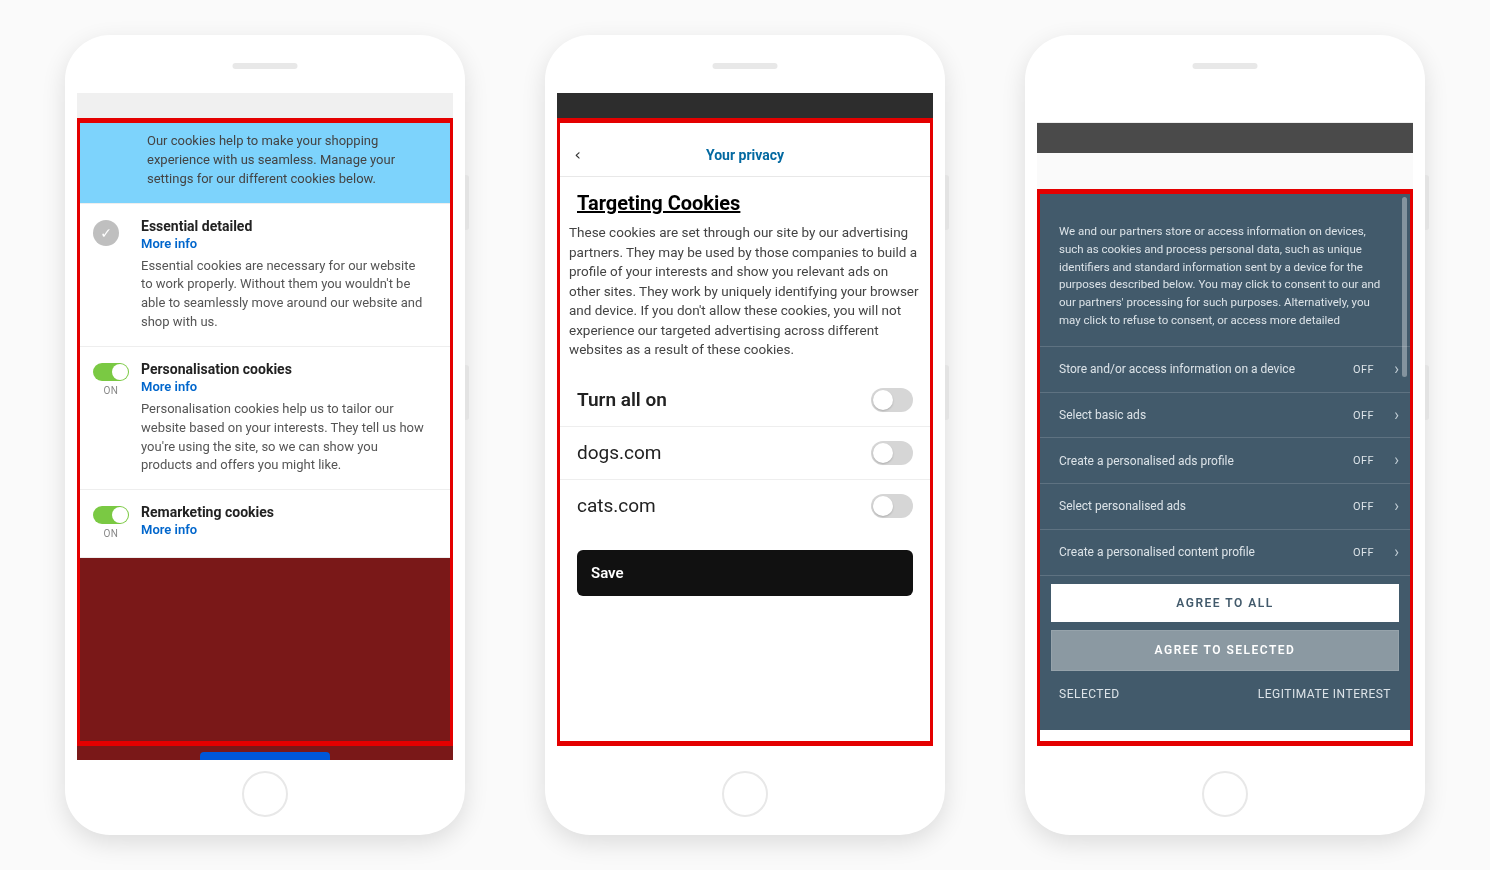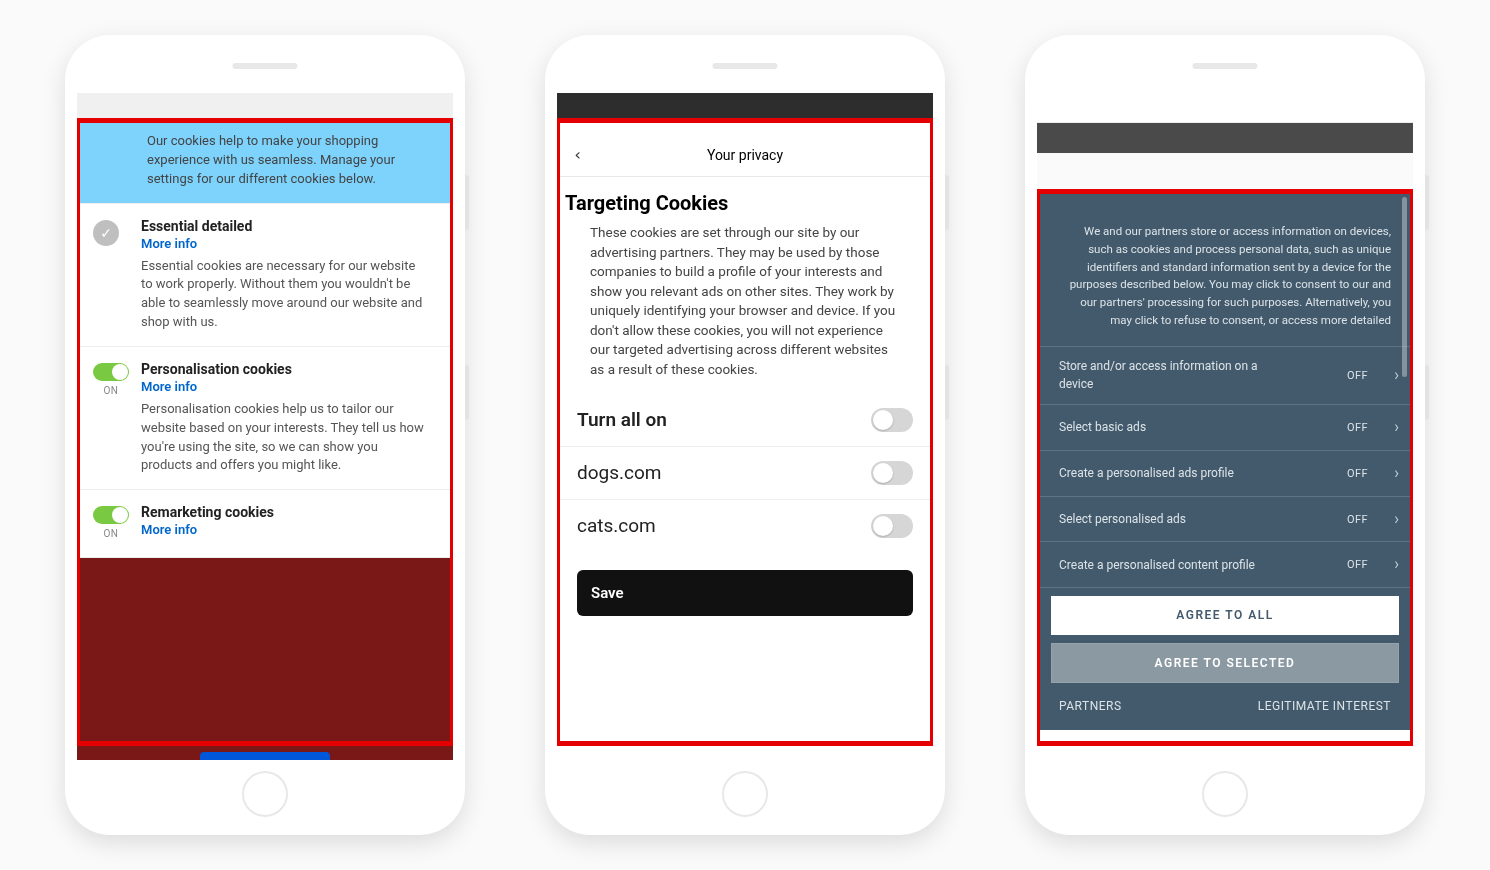--- a/index.html
+++ b/index.html
@@ -30,38 +30,38 @@
     .p1-link { color: #0066cc; font-size: 13px; font-weight: 600; margin: 2px 0 6px; cursor: pointer; }
     .p1-desc { font-size: 13px; color: #555; line-height: 1.45; }
     .p1-btn { position: absolute; bottom: -28px; left: 50%; transform: translateX(-50%); width: 130px; height: 36px; background: #0057d9; border-radius: 4px; }
 
     
     .p2-bgtop { height: 30px; background: #2d2d2d; }
     .p2-bgbot { height: 700px; background: #fff; }
     .p2-panel { position: absolute; inset: 0; top: 40px; background: #fff; }
     .p2-hdr { position: relative; text-align: center; padding: 12px 0; border-bottom: 1px solid #e8e8e8; }
     .p2-back { position: absolute; left: 16px; top: 12px; font-size: 16px; color: #333; cursor: pointer; font-family: monospace; }
-    .p2-hdr-title { font-size: 14px; font-weight: 400; color: #000000; }
-    .p2-h1 { font-size: 20px; font-weight: 700; padding: 14px 8px 8px; }
-    .p2-desc { font-size: 13.5px; color: #444; line-height: 1.45; padding: 0 33px 14px; }
+    .p2-hdr-title { font-size: 14px; font-weight: 700; color: #0369a1; }
+    .p2-h1 { font-size: 20px; font-weight: 700; padding: 14px 20px 8px; text-decoration: underline; }
+    .p2-desc { font-size: 13.5px; color: #444; line-height: 1.45; padding: 0 12px 14px; }
     .p2-row { display: flex; align-items: center; justify-content: space-between; padding: 14px 20px; border-top: 1px solid #eee; font-size: 19px; color: #222; }
     .p2-row.bold { font-weight: 600; border-top: none; }
     .p2-toggle { width: 42px; height: 24px; border-radius: 12px; background: #d6d6d6; position: relative; cursor: pointer; }
     .p2-toggle::after { content:""; position: absolute; left: 2px; top: 2px; width: 20px; height: 20px; background: #fff; border-radius: 50%; box-shadow: 0 1px 2px rgba(0,0,0,0.2); }
     .p2-save { margin: 18px 20px; background: #111; color: #fff; text-align: left; padding: 14px; border-radius: 6px; font-size: 15px; font-weight: 600; cursor: pointer; }
 
     
     .p3-top { height: 30px; background: #fff; border-bottom: 1px solid #eee; }
     .p3-bar { height: 30px; background: #4a4a4a; }
     .p3-gap { height: 40px; background: #fafafa; }
     .p3-panel { position: absolute; left: 0; right: 0; top: 100px; bottom: 30px; background: #425a6b; color: #dce3e8; font-size: 11.5px; line-height: 1.55; display: flex; flex-direction: column; }
     .p3-scrollind { position: absolute; right: 6px; top: 4px; width: 5px; height: 180px; background: rgba(255,255,255,0.35); border-radius: 3px; }
     .p3-intro { padding: 30px 22px 16px; }
     .p3-list { border-top: 1px solid rgba(255,255,255,0.15); }
-    .p3-item { border-bottom: 1px solid rgba(255,255,255,0.15); padding: 10px 10px 10px 22px; display: flex; align-items: center; justify-content: space-between; gap: 22px; }
+    .p3-item { border-bottom: 1px solid rgba(255,255,255,0.15); padding: 10px 10px 10px 22px; display: flex; align-items: center; justify-content: space-between; gap: 16px; }
     .p3-item-label { flex: 1; font-size: 12px; }
     .p3-off { font-size: 11px; letter-spacing: 0.5px; margin-left: 39px; }
     .p3-chev { color: #c0cdd5; font-size: 16px; padding: 0 4px; cursor: pointer; }
     .p3-btns { padding: 8px 14px 0; }
     .p3-agree-all { background: #fff; color: #425a6b; text-align: center; padding: 10px; font-size: 12px; letter-spacing: 1.5px; font-weight: 600; cursor: pointer; }
     .p3-agree-sel { background: #8b99a2; color: #fff; text-align: center; padding: 10px; margin-top: 8px; font-size: 12px; letter-spacing: 1.5px; font-weight: 600; cursor: pointer; border: 1px solid rgba(255,255,255,0.1); }
     .p3-footer { display: flex; justify-content: space-between; padding: 14px 22px; font-size: 12px; letter-spacing: 0.5px; }
   </style>
 </head>
 <body>
@@ -151,21 +151,21 @@
 
 <div class="phone">
   <div class="side-btn b1"></div>
   <div class="side-btn b2"></div>
   <div class="screen">
     <div class="p3-top"></div>
     <div class="p3-bar"></div>
     <div class="p3-gap"></div>
 
     <div class="p3-panel">
-      <div style="position:relative; flex:0 0 auto;text-align:right;">
+      <div style="position:relative; flex:0 0 auto;">
         <div class="p3-intro">We and our partners store or access information on devices, such as cookies and process personal data, such as unique identifiers and standard information sent by a device for the purposes described below. You may click to consent to our and our partners' processing for such purposes. Alternatively, you may click to refuse to consent, or access more detailed</div>
         <div class="p3-scrollind"></div>
       </div>
 
       <div class="p3-list">
         <div class="p3-item">
           <span class="p3-item-label">Store and/or access information on a device</span>
           <span class="p3-off">OFF</span>
           <span class="p3-chev">›</span>
         </div>
@@ -190,19 +190,19 @@
           <span class="p3-chev">›</span>
         </div>
       </div>
 
       <div class="p3-btns">
         <div class="p3-agree-all">AGREE TO ALL</div>
         <div class="p3-agree-sel">AGREE TO SELECTED</div>
       </div>
 
       <div class="p3-footer">
-        <span>PARTNERS</span>
+        <span>SELECTED</span>
         <span>LEGITIMATE INTEREST</span>
       </div>
     </div>
     <div class="redbox" style="left:-2px; right:-2px; top:96px; bottom:14px;"></div>
   </div>
 </div>
 
 </body></html>

